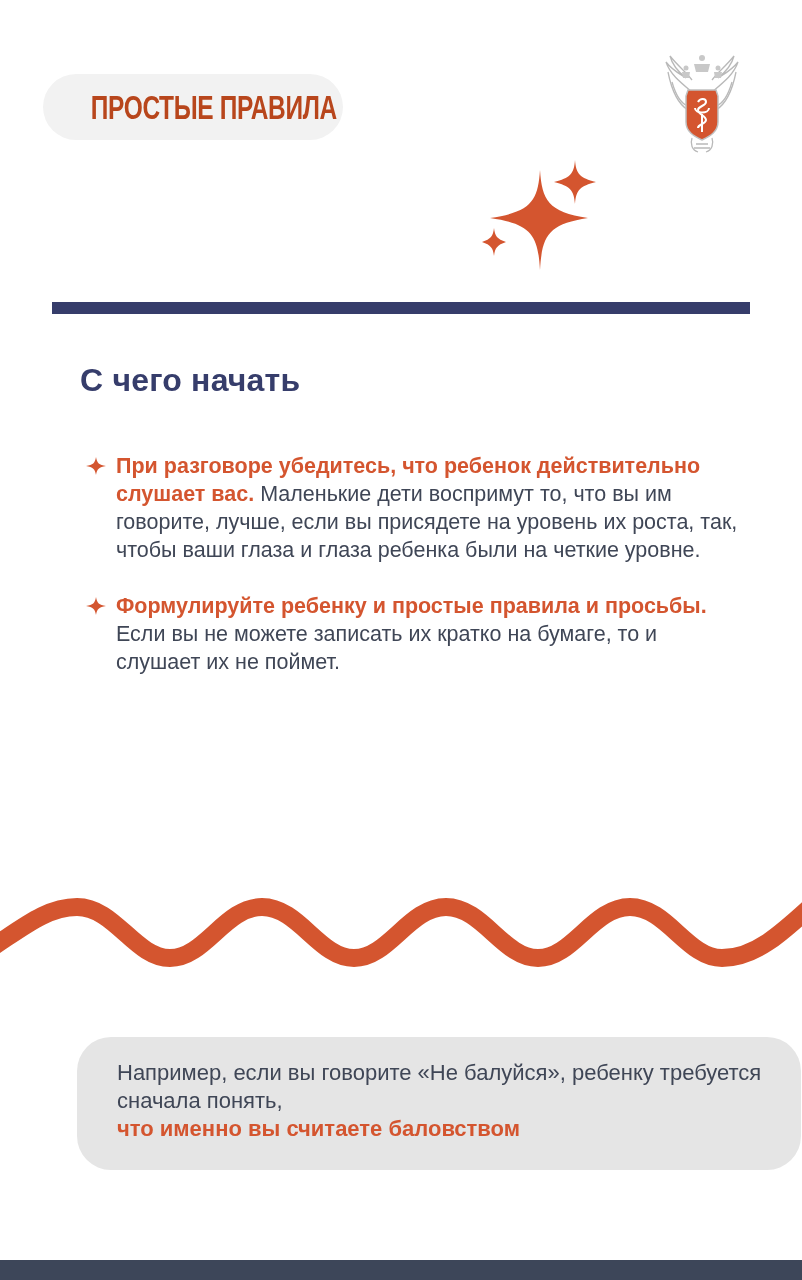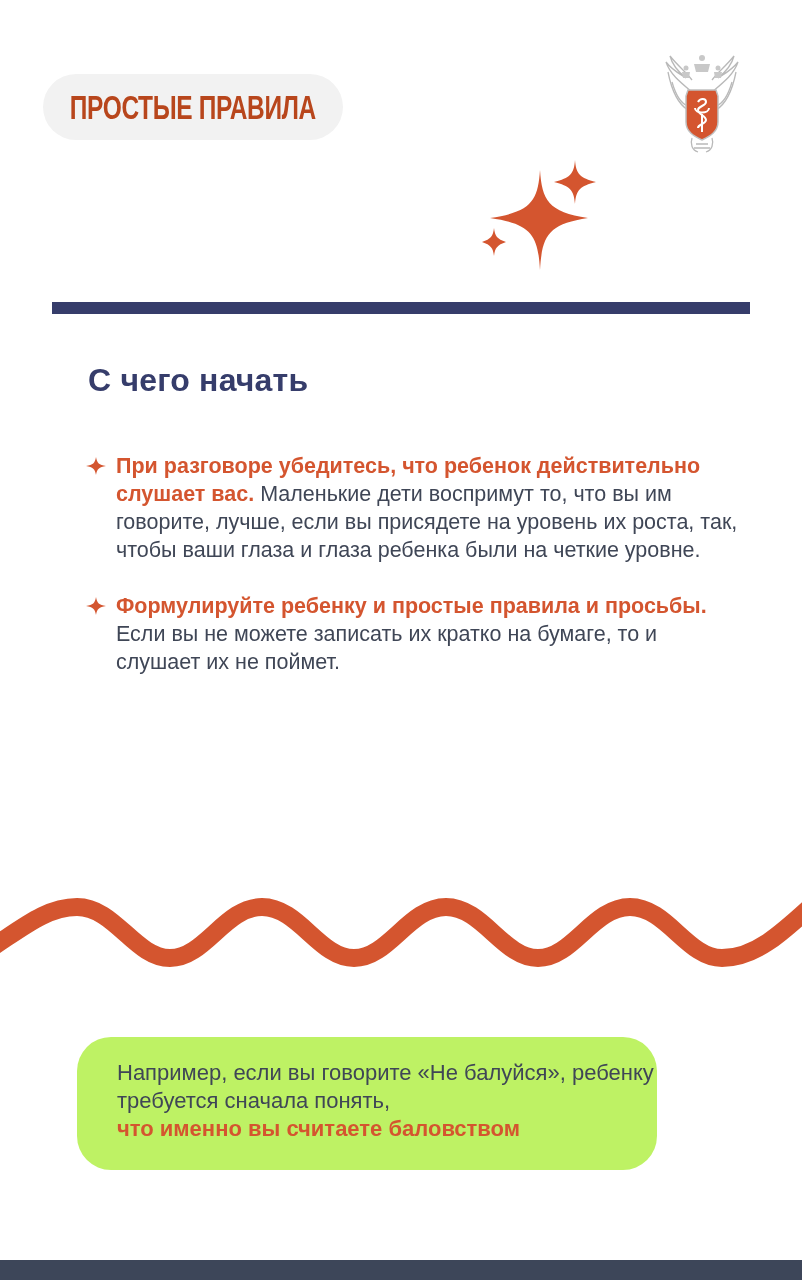--- a/index.html
+++ b/index.html
@@ -4,43 +4,43 @@
 <style>
   html, body { margin: 0; padding: 0; }
   body {
     width: 802px; height: 1280px; position: relative; overflow: hidden;
     background: #ffffff;
     font-family: "Liberation Sans", "DejaVu Sans", sans-serif;
   }
   .pill {
     position: absolute; left: 43px; top: 74px; width: 300px; height: 66px;
     background: #f2f2f2; border-radius: 33px;
-    display: flex; align-items: center; justify-content: center;
+    display: flex; align-items: center; 
   }
   .pill span {
     font-family: "Liberation Sans", sans-serif; font-weight: bold;
     font-size: 34px; color: #b8461c; letter-spacing: -0.5px;
     transform: scaleX(0.72); white-space: nowrap; display: inline-block;
   }
   .emblem { position: absolute; left: 662px; top: 52px; width: 80px; height: 106px; }
   .sparkles { position: absolute; left: 470px; top: 160px; width: 140px; height: 120px; }
   .topbar { position: absolute; left: 52px; top: 302px; width: 698px; height: 12px; background: #363d6b; }
   .heading {
-    position: absolute; left: 88px; top: 362px;
+    position: absolute; left: 80px; top: 362px;
     font-size: 32px; font-weight: bold; color: #363d6b; letter-spacing: 0.2px;
   }
   .list { position: absolute; left: 86px; top: 452px; width: 660px; }
   .item { position: relative; padding-left: 30px; margin-bottom: 28px;
     font-size: 21.5px; line-height: 28px; color: #3f4656; }
   .item .bullet { position: absolute; left: 0; top: 5px; width: 20px; height: 18px; }
   .hl { color: #d4552f; font-weight: bold; margin-top: 7px; }
   .wave { position: absolute; left: 0; top: 870px; width: 802px; height: 120px; }
   .note {
-    position: absolute; left: 77px; top: 1037px; width: 580px; height: 133px;
-    background: #bef264; border-radius: 34px;
+    position: absolute; left: 77px; top: 1037px; width: 724px; height: 133px;
+    background: #e5e5e5; border-radius: 34px;
     box-sizing: border-box; padding: 22px 0 0 40px;
     font-size: 22px; line-height: 28px; color: #3f4656;
   }
   .footer { position: absolute; left: 0; top: 1260px; width: 802px; height: 20px; background: #3d4659; }
 </style>
 </head>
 <body>
 
 <div class="pill">
   <span>ПРОСТЫЕ ПРАВИЛА</span>

